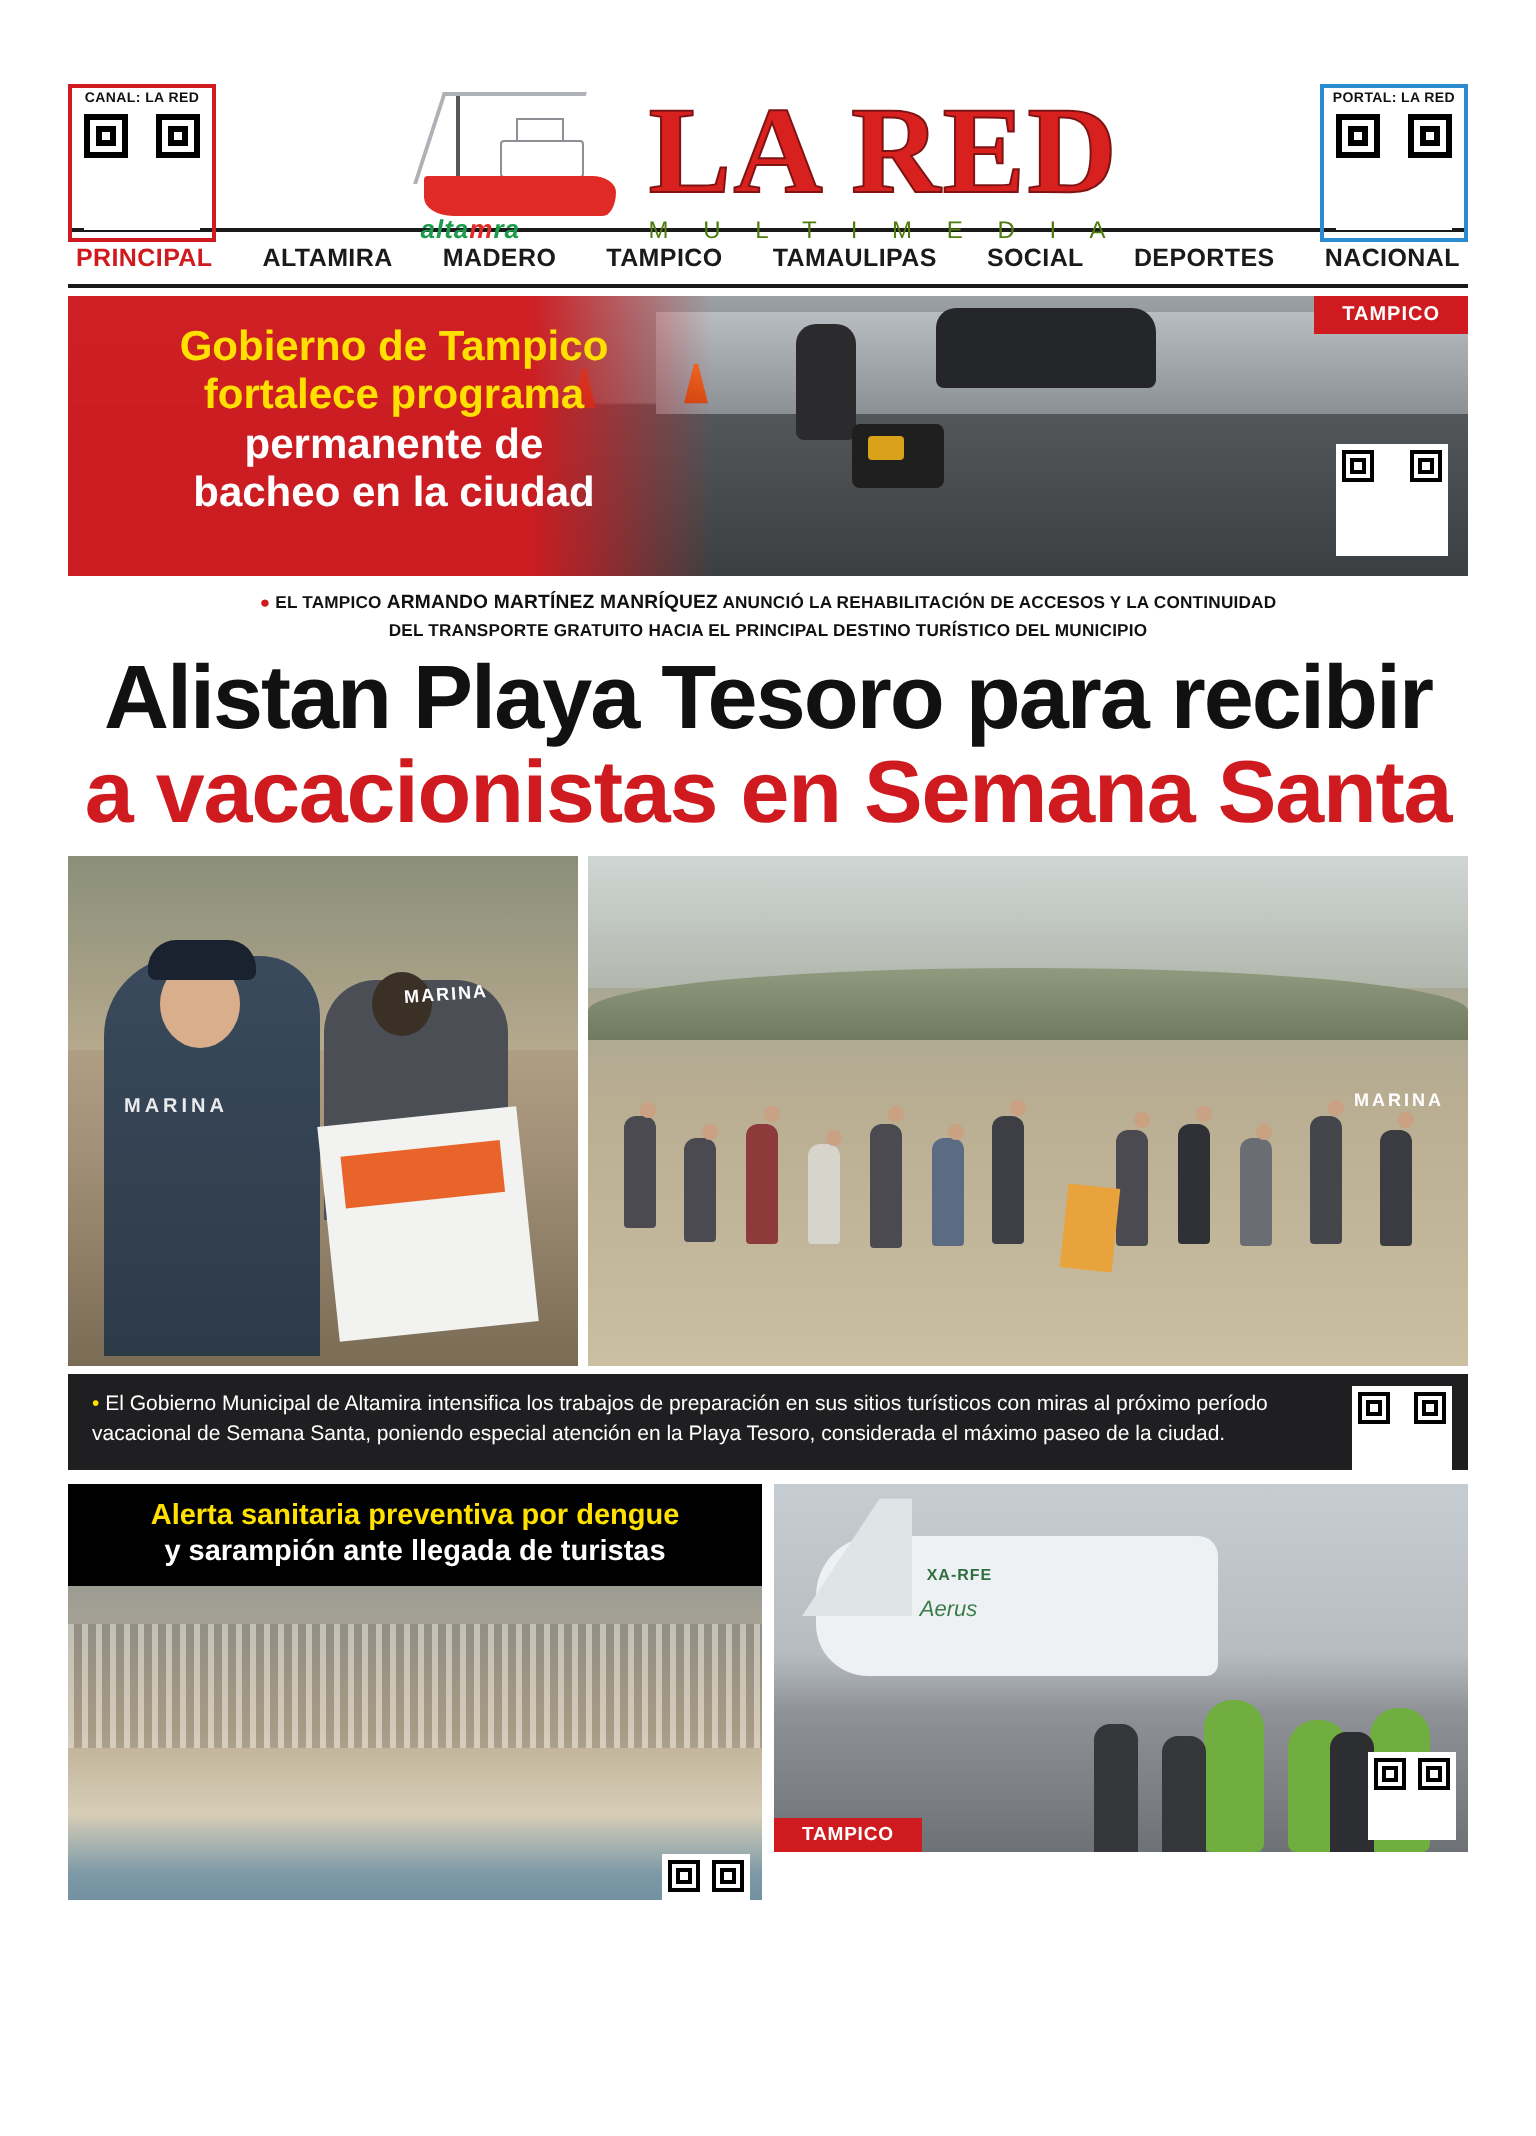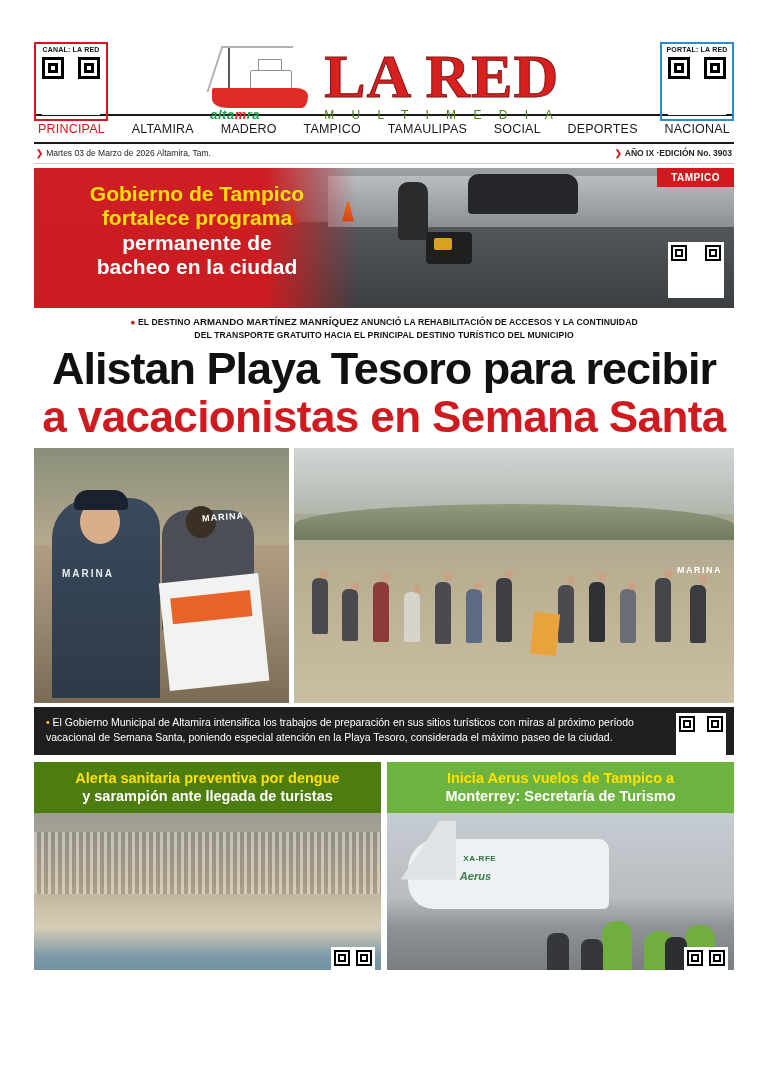--- a/index.html
+++ b/index.html
@@ -154,21 +154,21 @@
     border-bottom: 2px solid #1a1a1a;
     height: 26px;
     display: flex;
     align-items: center;
     justify-content: space-between;
     padding: 0 4px;
     margin-top: 4px;
   }
   .nav a {
     font-size: 12.5px;
-    font-weight: normal;
+    font-weight: bold;
     color: #1a1a1a;
     text-decoration: none;
     letter-spacing: .2px;
   }
   .nav a.active { color: #cf1b20; }
 
   
   .datebar {
     display: flex;
     justify-content: space-between;
@@ -491,21 +491,21 @@
     overflow: hidden;
   }
   .bcard-head {
     color: #fff;
     text-align: center;
     font-weight: bold;
     font-size: 14.5px;
     line-height: 1.25;
     padding: 7px 8px 8px;
   }
-  .bcard-head.purple { background: #4d7c0f; text-align: center; }
+  .bcard-head.purple { background: #000000; text-align: center; }
   .bcard-head.green  { background: #6cb33f; }
   .bcard-head .y { color: #ffe000; display: block; }
   .bcard-photo {
     position: relative;
     height: 184px;
     overflow: hidden;
   }
   .beach {
     position: absolute; inset: 0;
     background: linear-gradient(180deg,#9c9c93 0%, #bdae95 38%, #d6cdb6 62%, #7e9aa8 78%, #5d7f91 100%);
@@ -541,21 +541,21 @@
     left: 22%; top: 22%;
     font-size: 8px;
     font-weight: bold;
     color: #2f6f3e;
     letter-spacing: .5px;
   }
   .plane-logo {
     position: absolute;
     left: 21%; top: 31%;
     font-size: 11px;
-    font-weight: bold;
+    font-weight: normal;
     font-style: italic;
     color: #3b7d4a;
   }
   .cactus {
     position: absolute;
     bottom: 0;
     width: 30px; height: 76px;
     background: #6fae3f;
     border-radius: 14px 14px 4px 4px;
   }
@@ -625,24 +625,20 @@
     <a href="#" class="active">PRINCIPAL</a>
     <a href="#">ALTAMIRA</a>
     <a href="#">MADERO</a>
     <a href="#">TAMPICO</a>
     <a href="#">TAMAULIPAS</a>
     <a href="#">SOCIAL</a>
     <a href="#">DEPORTES</a>
     <a href="#">NACIONAL</a>
   </div>
 
-  <div class="datebar">
-    <div><span class="chev">❯</span><span>Martes 03 de Marzo de 2026 Altamira, Tam.</span></div>
-    <div><span class="chev">❯</span><b>AÑO IX ·EDICIÓN No. 3903</b></div>
-  </div>
 
   <div class="topstory">
     <div class="ts-photo">
       <div class="ts-car"></div>
       <div class="ts-cone" style="left:30%;top:28%"></div>
       <div class="ts-cone" style="left:36%;top:26%"></div>
       <div class="ts-cone" style="left:44%;top:24%"></div>
       <div class="ts-worker"></div>
       <div class="ts-machine"></div>
     </div>
@@ -654,21 +650,21 @@
       <span style="display:block">bacheo en la ciudad</span>
     </div>
     <div class="ts-tag">TAMPICO</div>
     <div class="ts-qr">
         <div class="qr-pattern"></div>
       </div>
   </div>
 
   <div class="kicker">
     <span class="bullet">●</span>
-    <span>EL DESTINO</span>
+    <span>EL TAMPICO</span>
     <span class="nm">ARMANDO MARTÍNEZ MANRÍQUEZ</span>
     <span>ANUNCIÓ LA REHABILITACIÓN DE ACCESOS Y LA CONTINUIDAD</span>
     <div>DEL TRANSPORTE GRATUITO HACIA EL PRINCIPAL DESTINO TURÍSTICO DEL MUNICIPIO</div>
   </div>
 
   <div class="main-headline">
     <div class="mh1">Alistan Playa Tesoro para recibir</div>
     <div class="mh2">a vacacionistas en Semana Santa</div>
   </div>
 
@@ -735,24 +731,20 @@
       <div class="bcard-photo">
         <div class="beach"></div>
         <div class="bcard-tag">TAMPICO</div>
         <div class="bcard-qr">
             <div class="qr-pattern"></div>
           </div>
       </div>
     </div>
 
     <div class="bcard">
-      <div class="bcard-head green">
-        <span class="y">Inicia Aerus vuelos de Tampico a</span>
-        <span>Monterrey: Secretaría de Turismo</span>
-      </div>
       <div class="bcard-photo">
         <div class="airport"></div>
         <div class="plane"></div>
         <div class="plane-tail"></div>
         <div class="plane-text">XA-RFE</div>
         <div class="plane-logo">Aerus</div>
         <div class="cactus" style="left:62%"></div>
         <div class="cactus" style="left:74%;height:66px"></div>
         <div class="cactus" style="left:86%;height:72px"></div>
         <div class="person-dark" style="left:46%"></div>

